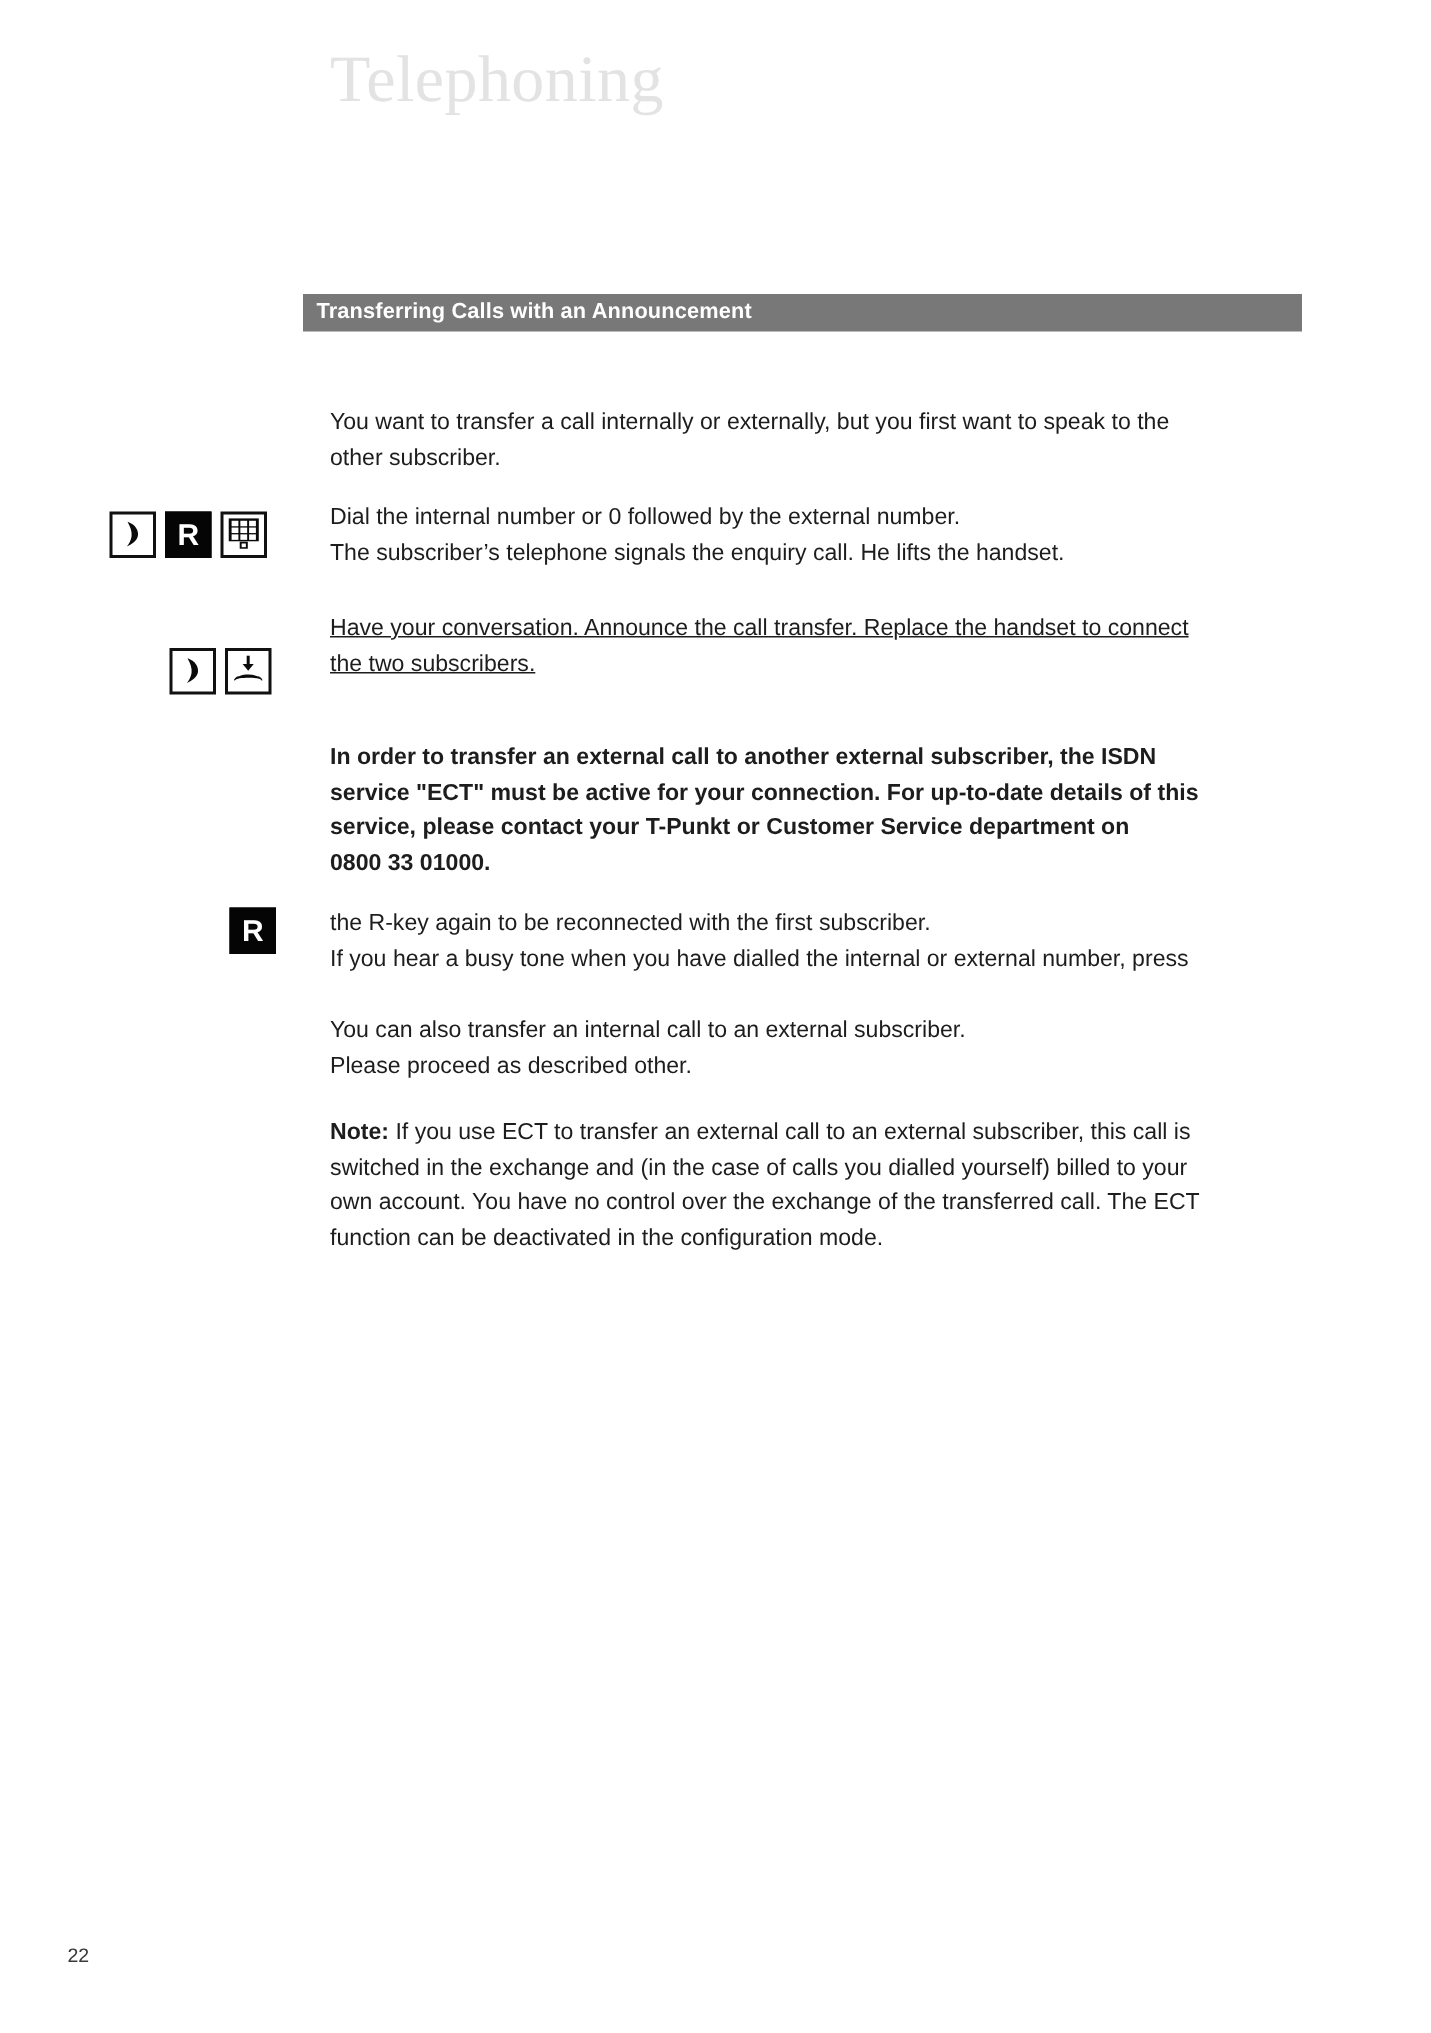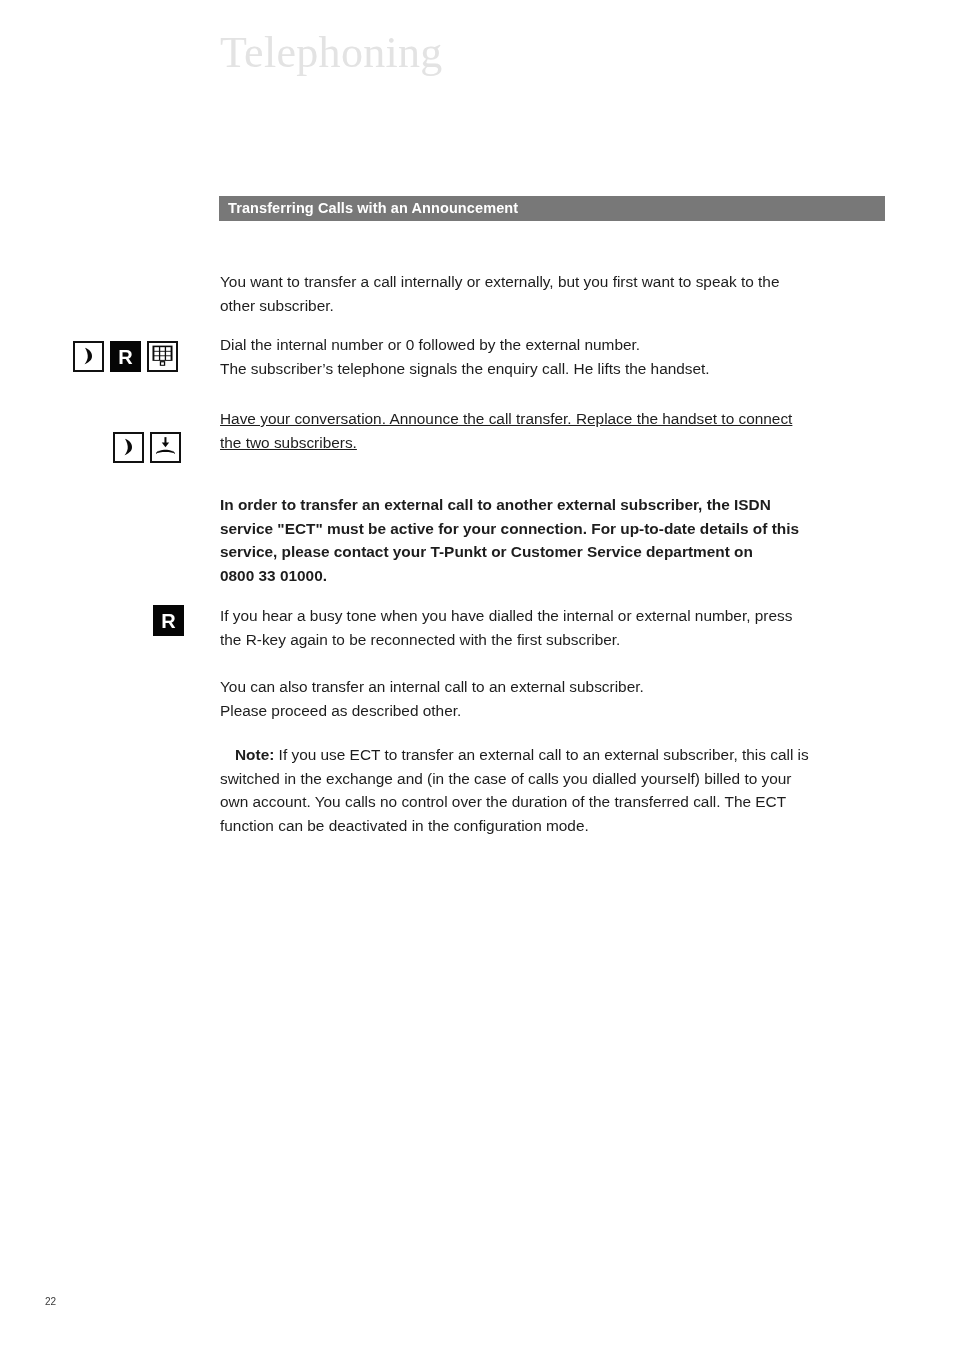--- a/index.html
+++ b/index.html
@@ -26,21 +26,21 @@
     font-weight: normal;
     color: #e3e3e3;
     letter-spacing: 0.3px;
     line-height: 1.1;
     white-space: nowrap;
   }
 
   
   .section-bar {
     position: absolute;
-    left: 219px;
+    left: 202px;
     top: 196px;
     width: 666px;
     height: 25px;
     background: #787878;
   }
   .section-bar-label {
     position: absolute;
     left: 9px;
     top: 4px;
     font-size: 14.5px;
@@ -54,21 +54,21 @@
   .para {
     position: absolute;
     left: 220px;
     width: 660px;
     font-size: 15.4px;
     line-height: 23.5px;
     color: #1d1d1d;
   }
   .para .ln { display: block; white-space: pre-wrap; }
   .para.bold { font-weight: bold; }
-  .note-lead { font-weight: bold; margin-left: 15px; }
+  .note-lead { font-weight: bold; }
 
   
   .icon-row {
     position: absolute;
     display: flex;
     gap: 6px;
   }
   .pic-icon {
     width: 31px;
     height: 31px;
@@ -93,21 +93,21 @@
     font-weight: bold;
     font-family: "Liberation Sans", sans-serif;
     line-height: 1;
   }
 
   
   .page-number {
     position: absolute;
     left: 45px;
     top: 1296px;
-    font-size: 10px;
+    font-size: 13px;
     color: #3a3a3a;
   }
 </style>
 </head>
 <body>
 
 <div class="page-title">Telephoning</div>
 
 <div class="section-bar">
   <span class="section-bar-label">Transferring Calls with an Announcement</span>
@@ -189,29 +189,29 @@
   <span class="ln">0800 33 01000.</span>
 </div>
 
 <div class="icon-row" style="left:153px; top:605px;">
   <div class="pic-icon filled">
     <span class="rkey-letter">R</span>
   </div>
 </div>
 
 <div class="para" style="top:604px;">
+  <span class="ln">the R-key again to be reconnected with the first subscriber.</span>
   <span class="ln">If you hear a busy tone when you have dialled the internal or external number, press</span>
-  <span class="ln">the R-key again to be reconnected with the first subscriber.</span>
 </div>
 
 <div class="para" style="top:675px;">
   <span class="ln">You can also transfer an internal call to an external subscriber.</span>
   <span class="ln">Please proceed as described other.</span>
 </div>
 
 <div class="para" style="top:743px;">
   <span class="ln"><span class="note-lead">Note:</span><span> If you use ECT to transfer an external call to an external subscriber, this call is</span></span>
   <span class="ln">switched in the exchange and (in the case of calls you dialled yourself) billed to your</span>
-  <span class="ln">own account. You calls no control over the duration of the transferred call. The ECT</span>
+  <span class="ln">own account. You have no control over the exchange of the transferred call. The ECT</span>
   <span class="ln">function can be deactivated in the configuration mode.</span>
 </div>
 
 <div class="page-number">22</div>
 
 </body></html>

